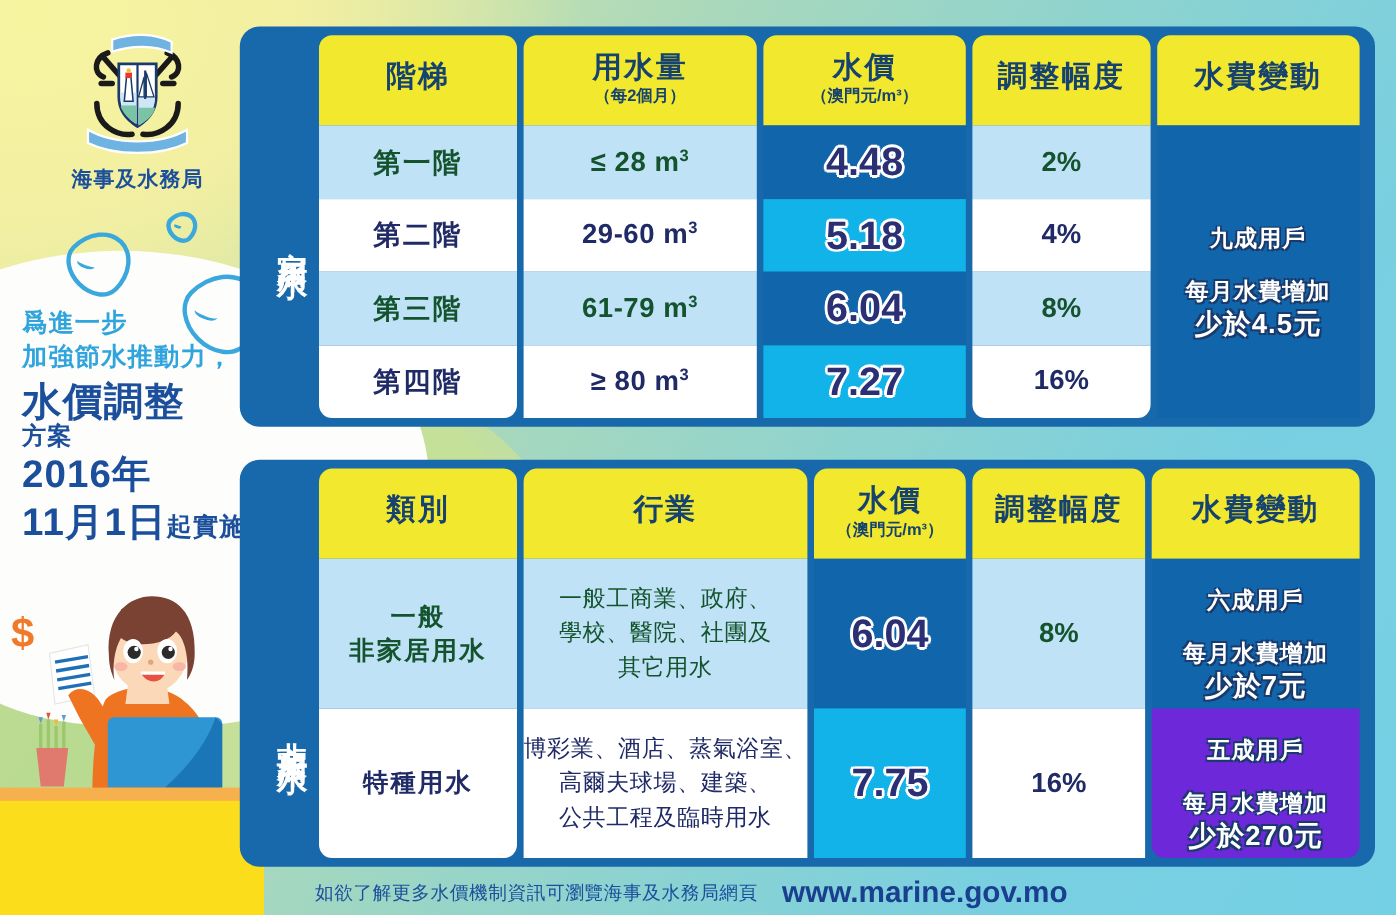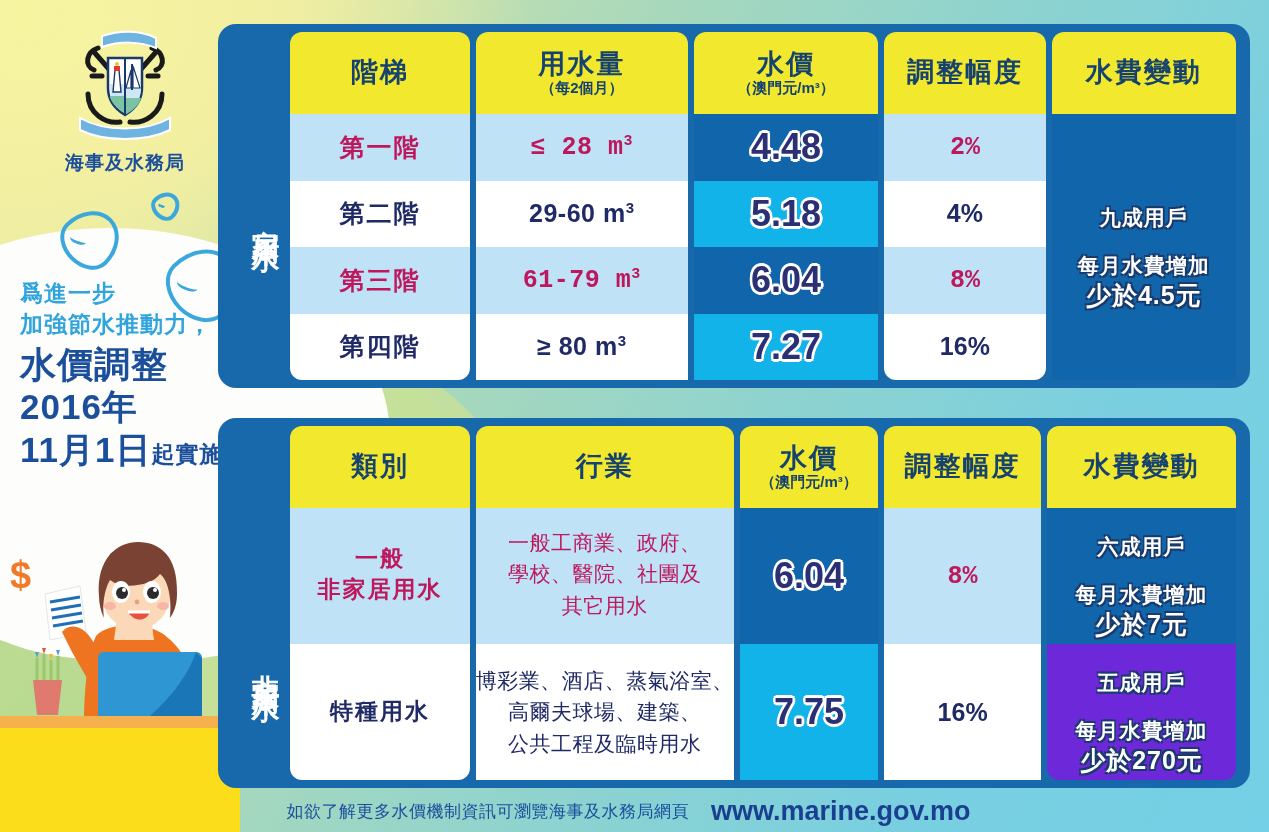--- a/index.html
+++ b/index.html
@@ -116,26 +116,26 @@
     table-layout:fixed;
   }
   table.grid th, table.grid td { padding:0; vertical-align:middle; text-align:center; }
 
   
   th.hd {
     background:#f2e82e; color:#15426e; font-weight:bold;
     height:82px; line-height:1.08;
   }
   #panel1 th.hd:first-child { border-radius:12px 12px 0 0; }
-  th.hd .t1 { font-size:27px; letter-spacing:2px; }
+  th.hd .t1 { font-size:27px; letter-spacing:2px;font-family:Liberation Mono, monospace; }
   th.hd .t2 { font-size:15px; font-weight:bold; margin-top:1px; letter-spacing:0px; }
   th.hd.round-both { border-radius:12px 12px 0 0; }
 
   
-  td.c-lightblue { background:#bfe2f7; color:#be185d;font-family:Liberation Mono, monospace; }
+  td.c-lightblue { background:#bfe2f7; color:#14532d; }
   td.c-white     { background:#ffffff; color:#1f2a66; }
   td.c-deep      { background:#1166ab; }
   td.c-cyan      { background:#12b3e8; }
 
   td.step  { font-size:25px; font-weight:bold; letter-spacing:2px; }
   td.usage { font-size:25px; font-weight:bold; letter-spacing:0.5px; }
   td.usage sup { font-size:15px; }
   td.pct   { font-size:25px; font-weight:bold; }
 
   .price {
@@ -235,20 +235,21 @@
       <path d="M16 96 C40 110 82 110 106 96 L106 108 C82 120 40 120 16 108 Z" fill="#6fb3e0" stroke="#ffffff" stroke-width="2"></path>
     </svg>
   </div>
   <div class="logo-name">海事及水務局</div>
 </div>
 
 <div class="slogan">
   <div class="l1">爲進一步</div>
   <div class="l2">加強節水推動力，</div>
   <div class="big">水價調整</div>
+  <div class="sub">方案</div>
   <div class="yr">2016年</div>
   <div class="dt"><span>11月1日</span><small>起實施</small></div>
 </div>
 
 <div class="illus">
   <svg viewBox="0 0 235 200" width="235" height="200">
 
     <g>
       <text x="10" y="48" font-family="Liberation Sans, sans-serif" font-size="38" font-weight="bold" fill="#f07a2a">$</text>
     </g>

